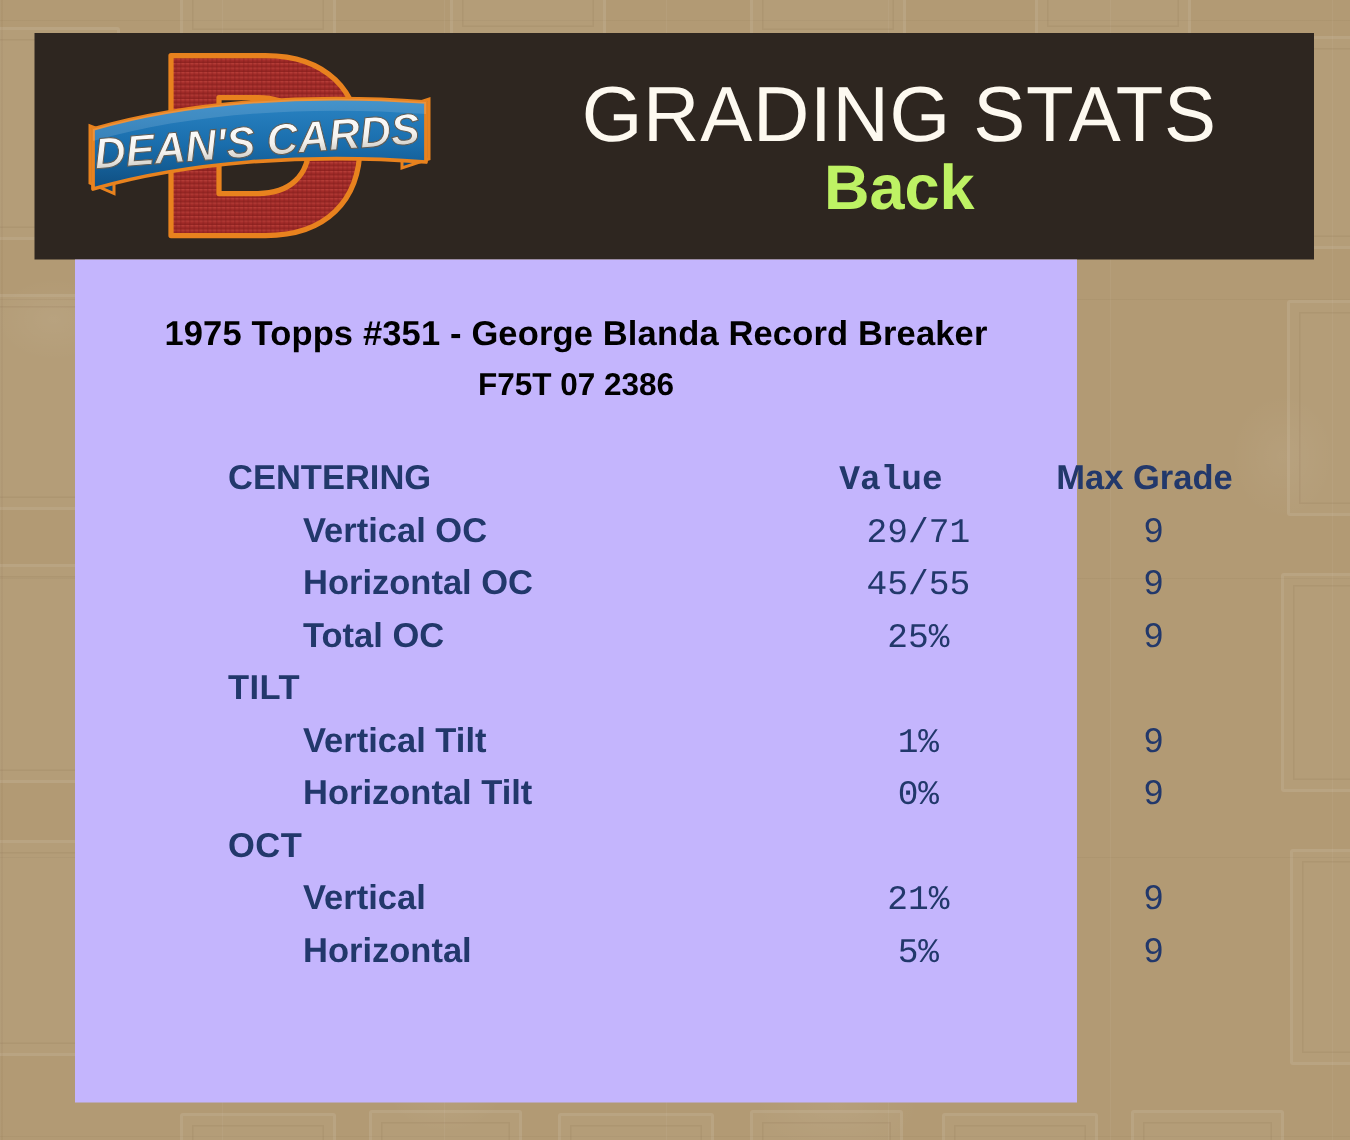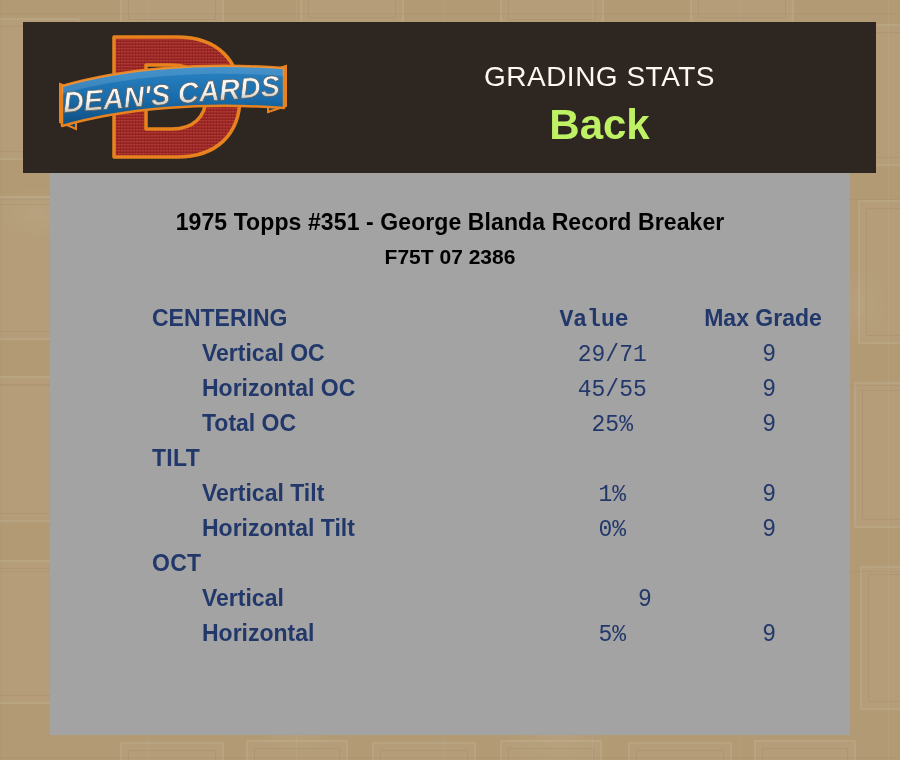--- a/index.html
+++ b/index.html
@@ -77,43 +77,43 @@
     top: 0;
     width: 553px;
     height: 151px;
     display: flex;
     flex-direction: column;
     align-items: center;
     justify-content: center;
   }
   #grading-title {
     color: #fdf9f0;
-    font-size: 28px;
+    font-size: 52px;
     line-height: 52px;
     letter-spacing: .5px;
     font-weight: 400;
     white-space: nowrap;
   }
   #grading-subtitle {
     color: #bef264;
     font-size: 42px;
     line-height: 40px;
     font-weight: 700;
     margin-top: 2px;
     white-space: nowrap;
   }
 
   
   #content-panel {
     position: absolute;
     left: 50px;
     top: 173px;
-    width: 800px;
+    width: 668px;
     height: 562px;
-    background: #a3a3a3;
+    background: #c4b5fd;
   }
 
   
   #card-title {
     position: absolute;
     left: 0;
     top: 36px;
     width: 100%;
     text-align: center;
     font-size: 23px;
@@ -299,20 +299,21 @@
         <div class="col-value">0%</div>
         <div class="col-grade">9</div>
       </div>
       <div class="stats-row section-row">
         <div class="col-label">OCT</div>
         <div class="col-value"></div>
         <div class="col-grade"></div>
       </div>
       <div class="stats-row data-row">
         <div class="col-label">Vertical</div>
+        <div class="col-value">21%</div>
         <div class="col-grade">9</div>
       </div>
       <div class="stats-row data-row">
         <div class="col-label">Horizontal</div>
         <div class="col-value">5%</div>
         <div class="col-grade">9</div>
       </div>
     </div>
 </div>
 

